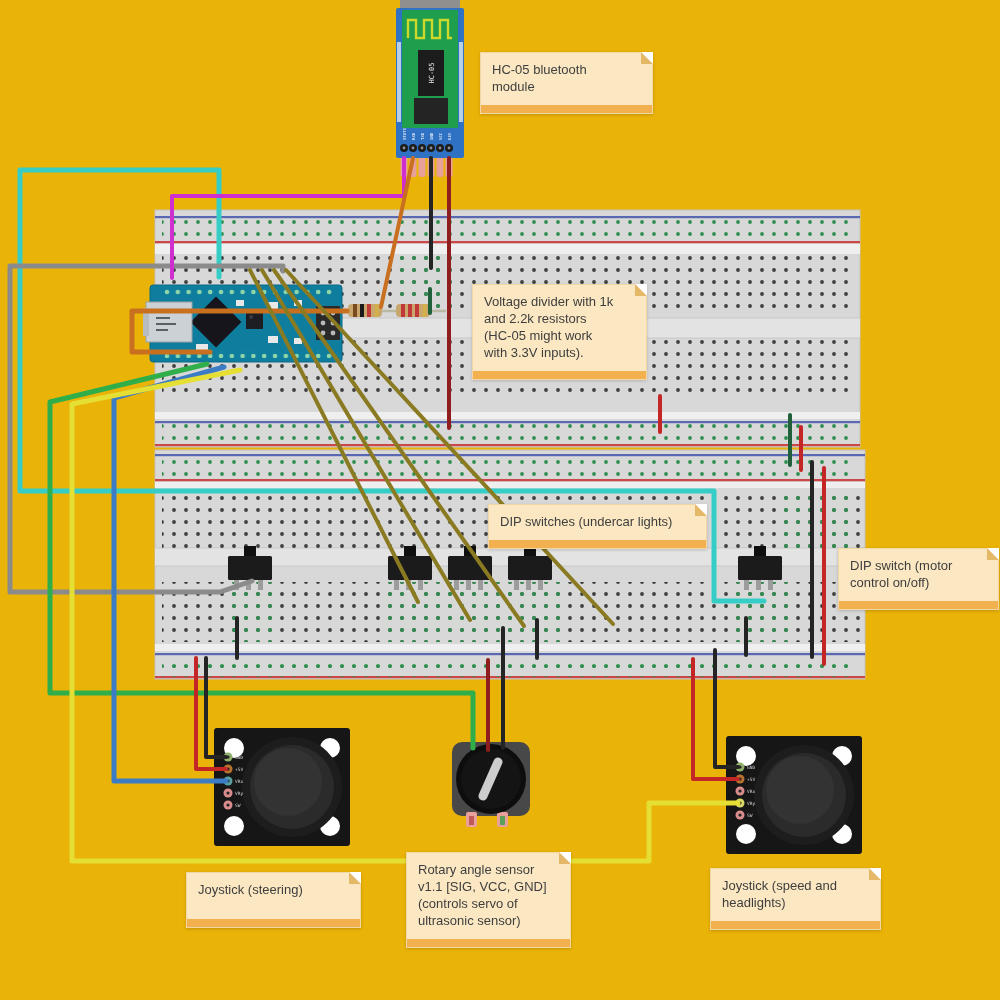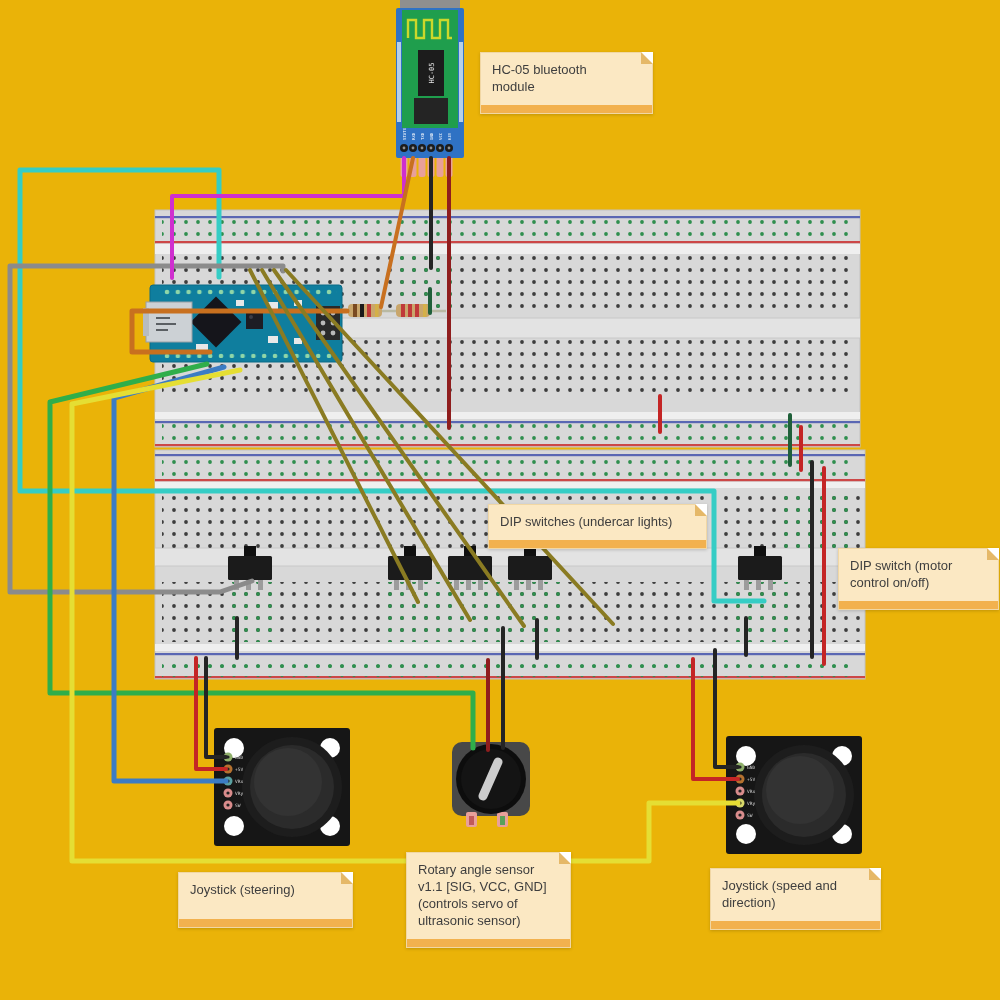--- a/index.html
+++ b/index.html
@@ -307,23 +307,27 @@
     <path class="wire w4" style="stroke:var(--wire_red,#c42525)" d="M196 658 V769 H226"></path>
     <path class="wire w4" style="stroke:var(--wire_darkred,#8f1d1d)" d="M488 660 V750"></path>
     <path class="wire w4" style="stroke:var(--wire_black,#242424)" d="M503 628 V748"></path>
     <path class="wire w4" style="stroke:var(--wire_red,#c42525)" d="M693 659 V779 H738"></path>
     <path class="wire w4" style="stroke:var(--wire_black,#242424)" d="M715 650 V767 H738"></path>
   </g>
 </svg>
 
 <div class="note" style="left:480px;top:52px;width:150px">HC-05 bluetooth
 module</div>
+<div class="note" style="left:472px;top:284px;width:152px">Voltage divider with 1k
+and 2.2k resistors
+(HC-05 might work
+with 3.3V inputs).</div>
 <div class="note" style="left:488px;top:504px;width:196px">DIP switches (undercar lights)</div>
 <div class="note" style="left:838px;top:548px;width:138px">DIP switch (motor
 control on/off)</div>
-<div class="note" style="left:178px;top:872px;width:152px;min-height:28px">Joystick (steering)</div>
+<div class="note" style="left:186px;top:872px;width:152px;min-height:28px">Joystick (steering)</div>
 <div class="note" style="left:406px;top:852px;width:142px">Rotary angle sensor
 v1.1 [SIG, VCC, GND]
 (controls servo of
 ultrasonic sensor)</div>
 <div class="note" style="left:710px;top:868px;width:148px">Joystick (speed and
-direction)</div>
+headlights)</div>
 </div>
 
 </body></html>

